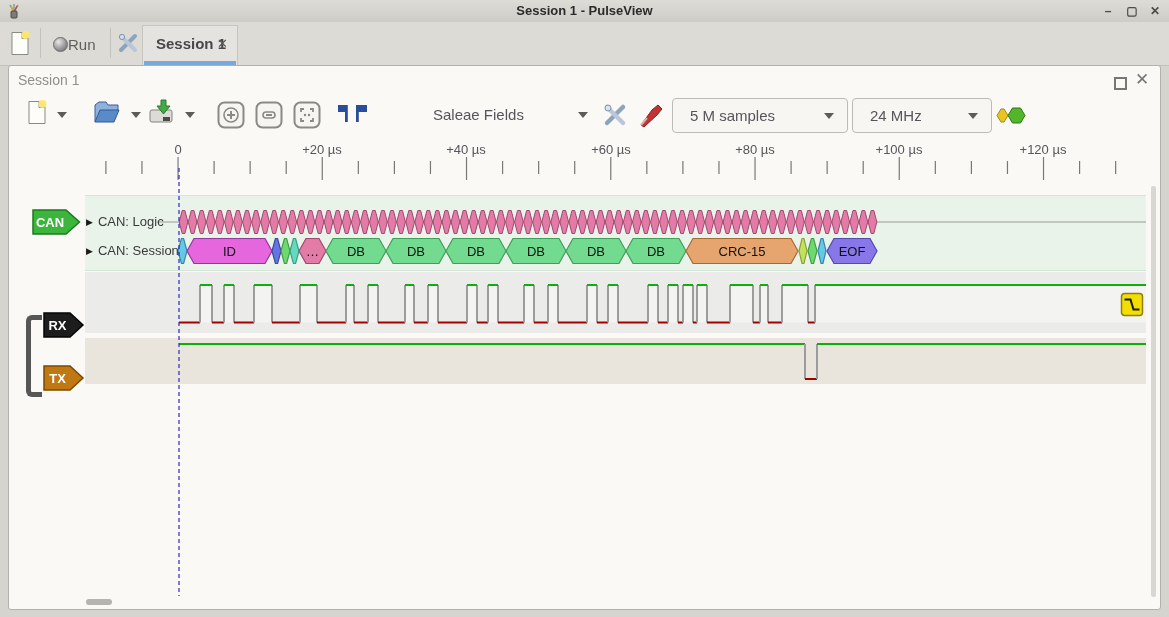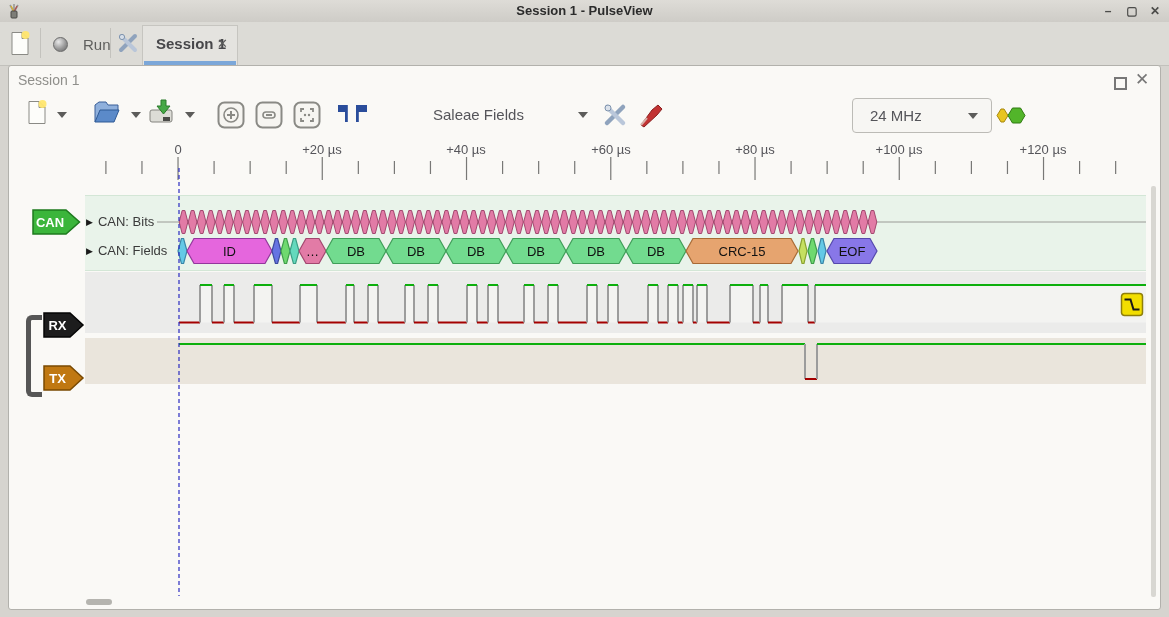--- a/index.html
+++ b/index.html
@@ -62,21 +62,21 @@
   </div>
 
   <div class="abs main-toolbar">
     <svg class="abs" style="left:10px;top:9px" width="20" height="25" viewBox="0 0 20 25">
       <path d="M2,1.5 h10 l6,6 v16 h-16 z" fill="#fdfdfa" stroke="#8a8a85"></path>
       <path d="M12,1.5 l6,6 h-6 z" fill="#e4e4de" stroke="#8a8a85"></path>
       <circle cx="15.5" cy="4" r="4" fill="#ffe66e" opacity="0.95"></circle>
     </svg>
     <div class="abs tbsep" style="left:40px"></div>
     <div class="abs" style="left:53px;top:14px">
-      <div style="display:flex;align-items:center;gap:15px;">
+      <div style="display:flex;align-items:center;gap:0;">
         <div class="run-circle"></div>
         <span class="run-label">Run</span>
       </div>
     </div>
     <div class="abs tbsep" style="left:110px"></div>
     <svg class="abs" style="left:117px;top:10px" width="22" height="22" viewBox="0 0 22 22">
       <line x1="4" y1="18" x2="18" y2="4" stroke="#8fa3bd" stroke-width="4" stroke-linecap="round"></line>
       <line x1="4" y1="4" x2="18" y2="18" stroke="#b9c6d9" stroke-width="4" stroke-linecap="round"></line>
       <circle cx="5" cy="5" r="2.6" fill="#d7dfe9" stroke="#7e93ad"></circle>
     </svg>
@@ -144,20 +144,24 @@
     <line x1="5" y1="21" x2="21" y2="5" stroke="#8fa3bd" stroke-width="4.5" stroke-linecap="round"></line>
     <line x1="5" y1="5" x2="21" y2="21" stroke="#bac7da" stroke-width="4.5" stroke-linecap="round"></line>
     <circle cx="6" cy="6" r="3" fill="#dbe2eb" stroke="#7e93ad"></circle>
   </svg>
 
   <svg class="abs" style="left:638px;top:100px" width="26" height="28" viewBox="0 0 26 28">
     <polygon points="3,25 14,10 20,5 24,9 19,15 6,27" fill="#c23333" stroke="#8a1f1f"></polygon>
     <line x1="3" y1="25" x2="9" y2="18" stroke="#d8b0a8" stroke-width="2"></line>
   </svg>
 
+  <div class="abs combo" style="left:672px;top:98px;width:176px">
+    <span class="val">5 M samples</span>
+    <span class="caret"></span>
+  </div>
   <div class="abs combo" style="left:852px;top:98px;width:140px">
     <span class="val">24 MHz</span>
     <span class="caret"></span>
   </div>
 
   <svg class="abs" style="left:995px;top:106px" width="32" height="19" viewBox="0 0 32 19">
     <polygon points="2,9.5 6,3 9,3 13,9.5 9,16 6,16" fill="#e8c520" stroke="#a8880f"></polygon>
     <polygon points="13,9.5 17.5,2 25.5,2 30,9.5 25.5,17 17.5,17" fill="#52b52a" stroke="#2f7a10"></polygon>
   </svg>
 
@@ -440,25 +444,25 @@
         <path d="M3.5,6.5 H9.5 L12.5,16.5 H18.5" fill="none" stroke="#1a1a1a" stroke-width="2"></path>
       </g>
     </svg>
 
   <svg class="abs" style="left:32px;top:209px" width="49" height="26" viewBox="0 0 49 26">
     <polygon points="1,1 34,1 47.5,13 34,25 1,25" fill="#3bb53b" stroke="#1e7a1e" stroke-width="1.5"></polygon>
     <text x="18" y="17.5" text-anchor="middle" font-size="13" font-weight="bold" fill="#ffffff">CAN</text>
   </svg>
   <div class="abs rowlabel" style="left:86px;top:214px">
     <span class="tri">▶</span>
-    <span>CAN: Bits</span>
+    <span>CAN: Logic</span>
   </div>
   <div class="abs rowlabel" style="left:86px;top:243px">
     <span class="tri">▶</span>
-    <span>CAN: Fields</span>
+    <span>CAN: Session</span>
   </div>
 
   <div class="abs bracket"></div>
   <svg class="abs" style="left:43px;top:312px" width="42" height="26" viewBox="0 0 42 26">
     <polygon points="1,1 27,1 40,13 27,25 1,25" fill="#1d1d1d" stroke="#050505" stroke-width="1.5"></polygon>
     <text x="14.5" y="17.5" text-anchor="middle" font-size="13" font-weight="bold" fill="#ffffff">RX</text>
   </svg>
   <svg class="abs" style="left:43px;top:365px" width="42" height="26" viewBox="0 0 42 26">
     <polygon points="1,1 27,1 40,13 27,25 1,25" fill="#c07812" stroke="#7a4a02" stroke-width="1.5"></polygon>
     <text x="14.5" y="17.5" text-anchor="middle" font-size="13" font-weight="bold" fill="#ffffff">TX</text>

